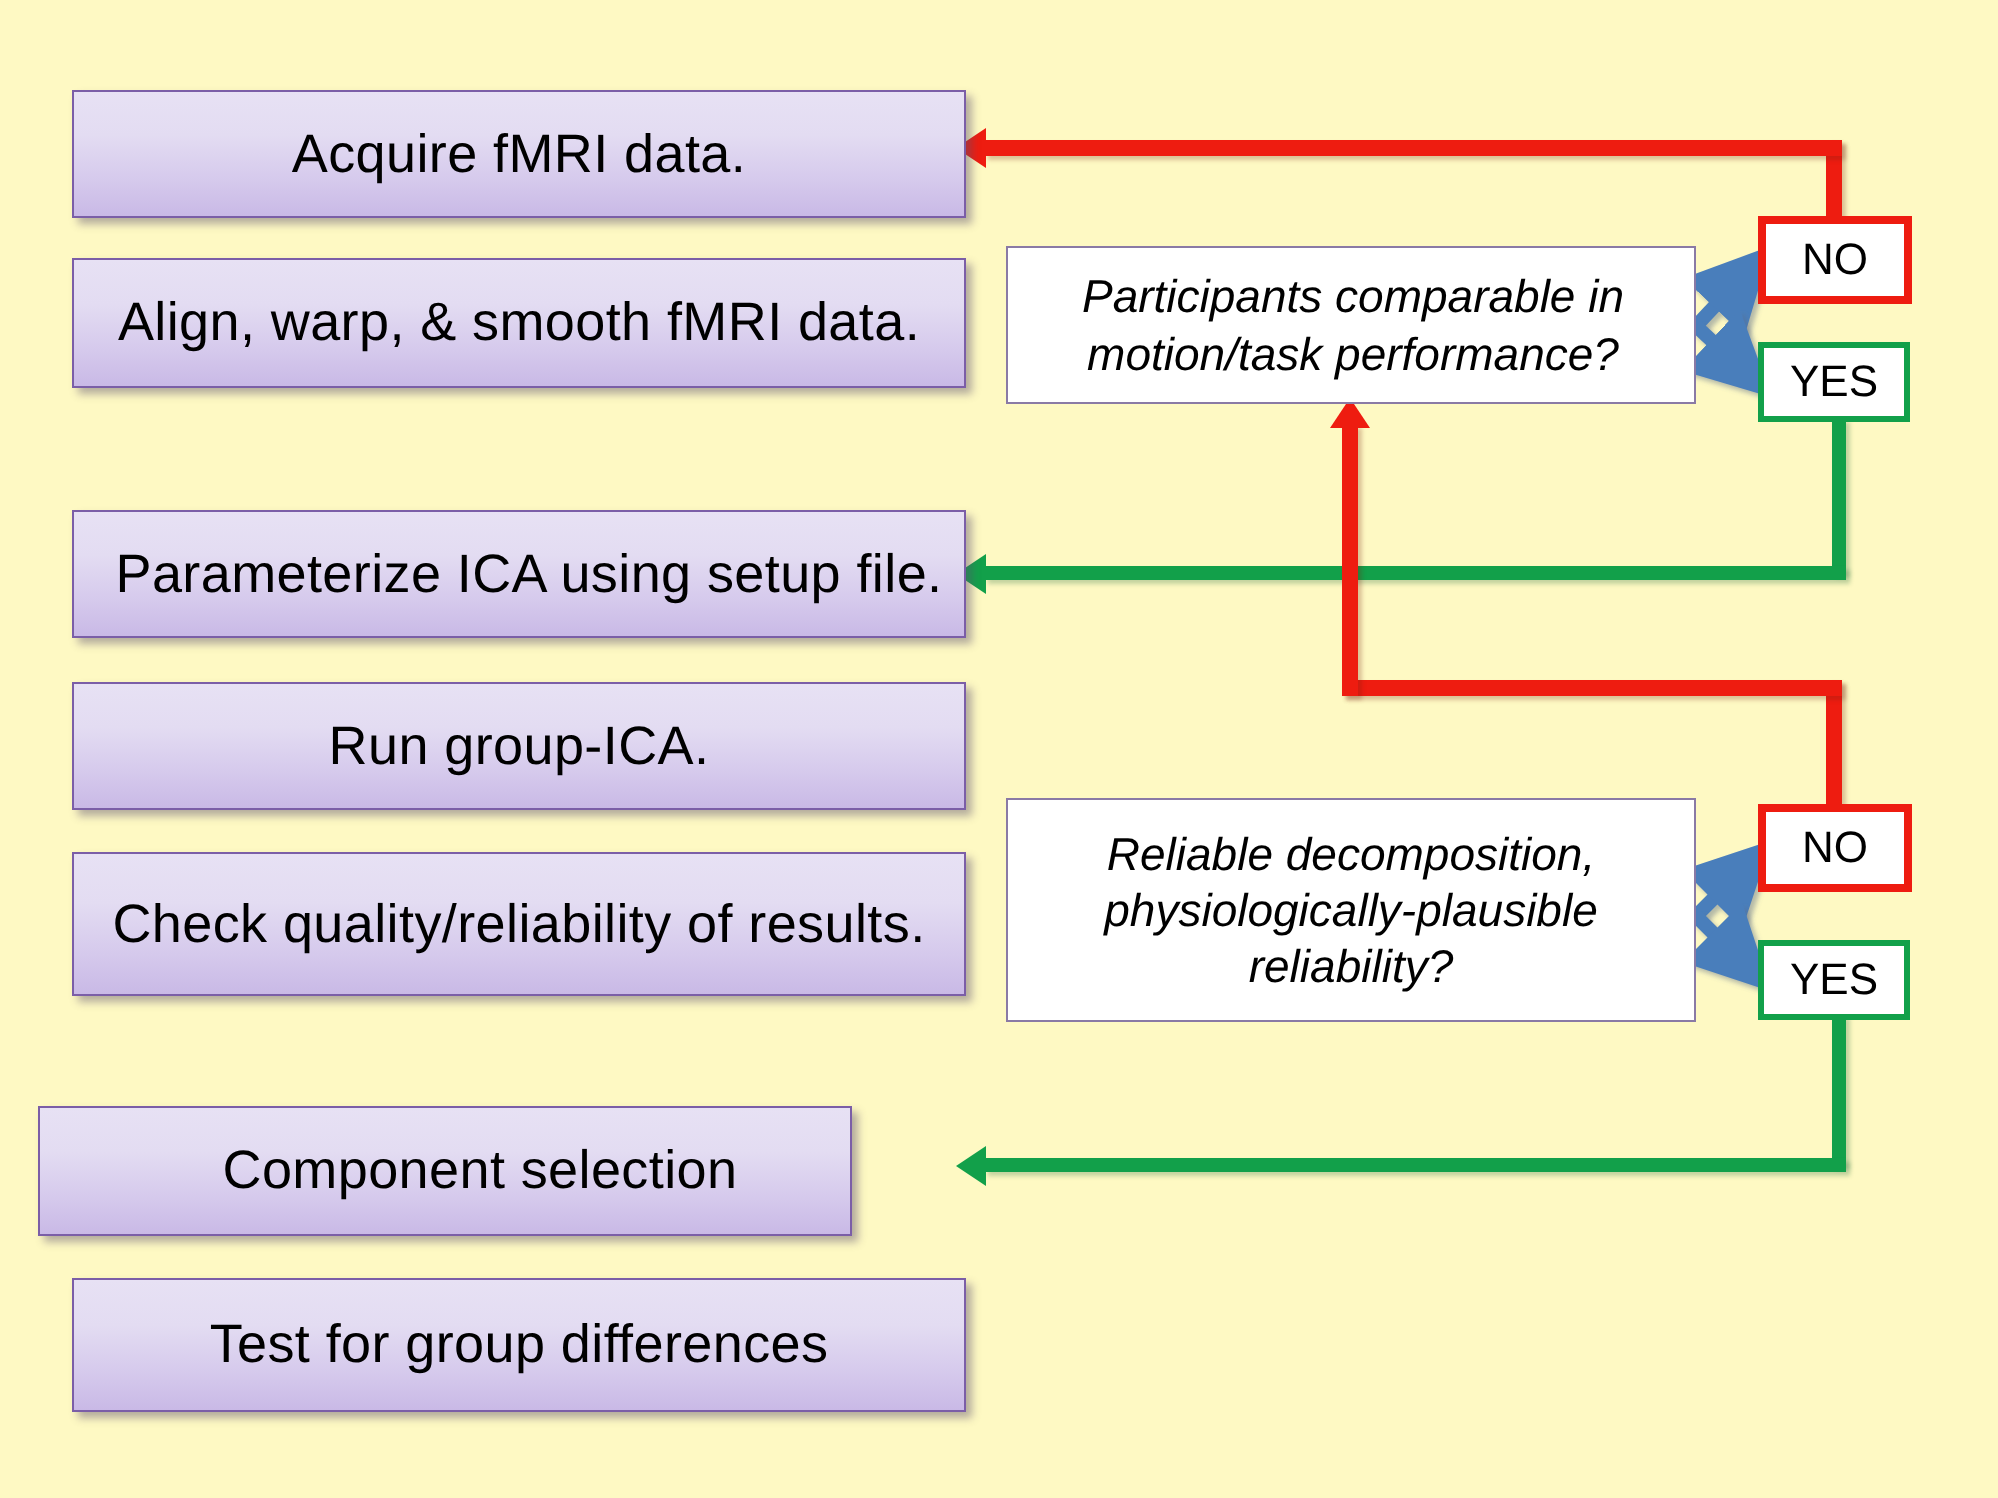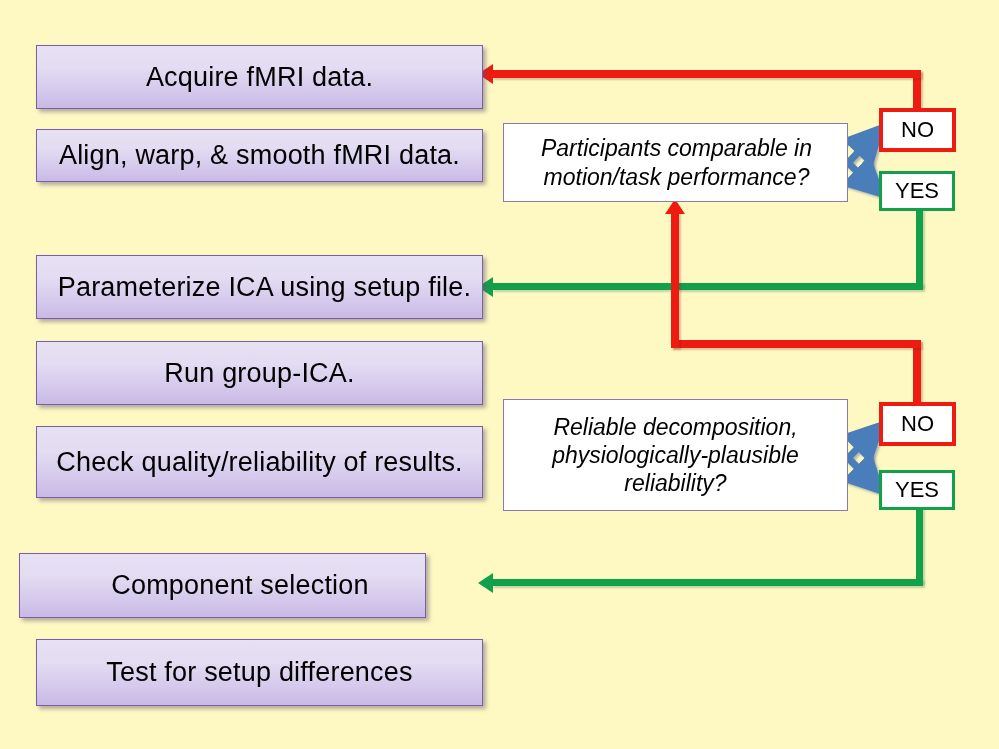--- a/index.html
+++ b/index.html
@@ -131,31 +131,31 @@
   <div class="seg red redsh" style="left:671px;top:340px;width:250px;height:8px;"></div>
   <div class="seg red redsh" style="left:671px;top:212px;width:8px;height:136px;"></div>
   <div class="ah ah-up-red" style="left:665px;top:199px;"></div>
 
   <div class="seg green greensh" style="left:916px;top:507px;width:7px;height:76px;"></div>
   <div class="seg green greensh" style="left:492px;top:579px;width:431px;height:7px;"></div>
   <div class="ah ah-left-green" style="left:478px;top:573px;"></div>
 
   <div class="proc" style="left:36px;top:45px;width:447px;height:64px;">Acquire fMRI data.</div>
 
-  <div class="proc" style="left:36px;top:129px;width:447px;height:53px;">Align, warp, &amp; smooth fMRI data.</div>
+  <div class="proc" style="left:36px;top:129px;width:447px;height:65px;">Align, warp, &amp; smooth fMRI data.</div>
 
   <div class="proc" style="left:36px;top:255px;width:447px;height:64px;padding-left:10px;">Parameterize ICA using setup file.</div>
 
   <div class="proc" style="left:36px;top:341px;width:447px;height:64px;">Run group-ICA.</div>
 
   <div class="proc" style="left:36px;top:426px;width:447px;height:72px;">Check quality/reliability of results.</div>
 
   <div class="proc" style="left:19px;top:553px;width:407px;height:65px;padding-left:35px;">Component selection</div>
 
-  <div class="proc" style="left:36px;top:639px;width:447px;height:67px;">Test for setup differences</div>
+  <div class="proc" style="left:36px;top:639px;width:447px;height:67px;">Test for group differences</div>
 
   <div class="decision" style="left:503px;top:123px;width:345px;height:79px;padding-left:12px;">
     <div>
       <div>Participants comparable in</div>
       <div>motion/task performance?</div>
     </div>
   </div>
 
   <div class="ynbox nobox" style="left:879px;top:108px;width:77px;height:44px;">NO</div>
 

